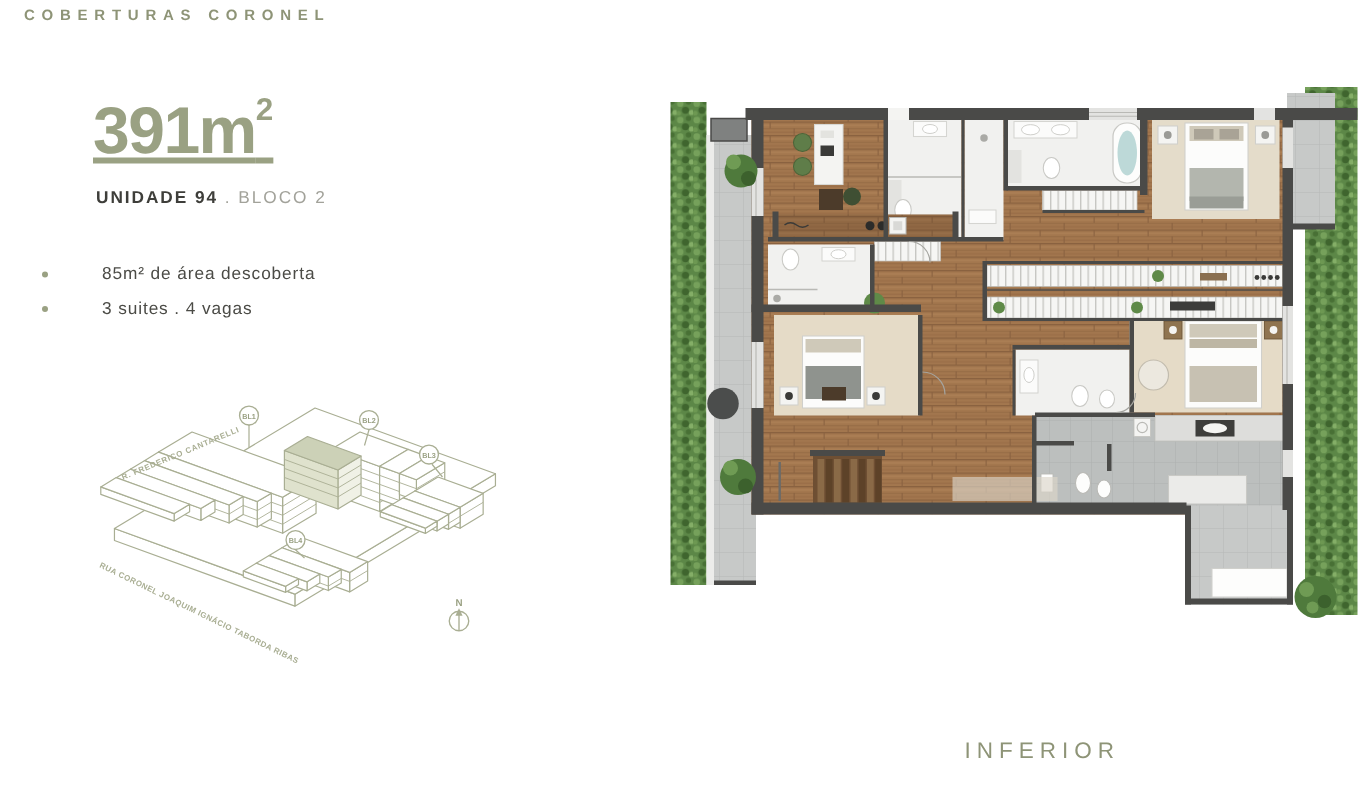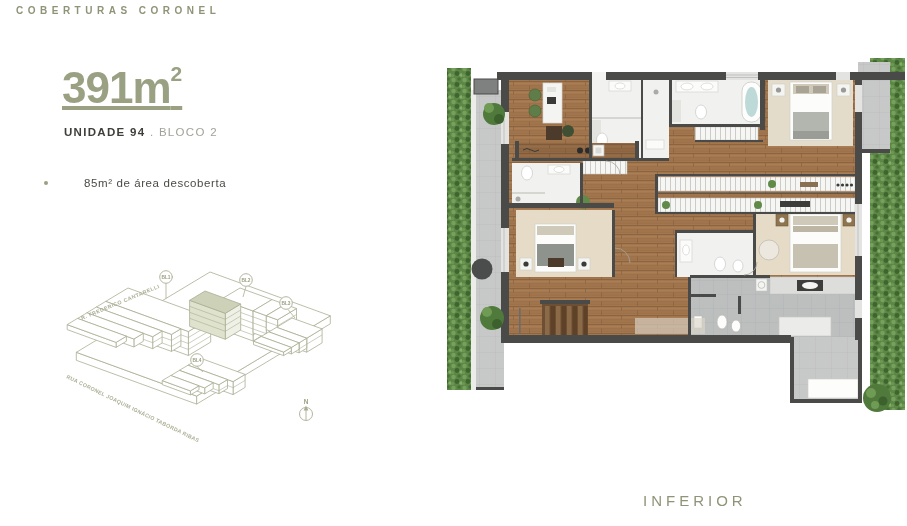--- a/index.html
+++ b/index.html
@@ -7,21 +7,21 @@
        font-family:"Liberation Sans","DejaVu Sans",sans-serif;}
   .page{position:absolute;inset:0;background:#ffffff;}
   .hdr{position:absolute;left:16px;top:5px;font-size:10px;font-weight:700;
        letter-spacing:4.5px;color:#8e9477;}
   .area{position:absolute;left:62px;top:66px;font-size:44px;font-weight:700;
         color:#9aa183;letter-spacing:-1px;line-height:1;text-decoration:underline;}
   .area sup{font-size:21px;vertical-align:top;position:relative;top:-3px;letter-spacing:0;}
   .unit{position:absolute;left:64px;top:126px;font-size:11.5px;letter-spacing:1.3px;}
   .unit .b{font-weight:700;color:#3e3e3a;}
   .unit .r{font-weight:400;color:#a2a29a;margin-left:0;}
-  .features{position:absolute;left:40px;top:171px;list-style:none;margin:0;padding:0;}
+  .features{position:absolute;left:24px;top:171px;list-style:none;margin:0;padding:0;}
   .features li{display:flex;align-items:center;height:23.5px;font-size:11.5px;
        letter-spacing:0.6px;color:#4b4b46;}
   .dot{width:4px;height:4px;border-radius:50%;background:#9aa183;margin:0 36px 0 4px;flex:0 0 auto;}
   .sitemap{position:absolute;left:50px;top:258px;width:290px;height:185px;overflow:visible;}
   .plan{position:absolute;left:445px;top:55px;width:462px;height:415px;overflow:visible;}
   .caption{position:absolute;left:643px;top:492px;font-size:15px;font-weight:400;
        letter-spacing:4px;color:#8e9477;}
 </style>
 </head>
 <body>
@@ -34,20 +34,24 @@
 
   <div class="unit">
     <span class="b">UNIDADE 94</span>
     <span class="r">. BLOCO 2</span>
   </div>
 
   <ul class="features">
     <li>
         <span class="dot"></span>
         <span>85m² de área descoberta</span>
+      </li>
+    <li>
+        <span class="dot"></span>
+        <span>3 suites . 4 vagas</span>
       </li>
   </ul>
 
   <svg class="sitemap" viewBox="50 258 290 185">
     <g id="iso-boxes">
         <polygon points="330.3,315.8 196.6,396.1 196.6,404.1 330.3,323.8" fill="#ffffff" stroke="#a9ae93" stroke-width="0.8" stroke-linejoin="round"></polygon>
         <polygon points="196.6,396.1 76.3,352.3 76.3,360.3 196.6,404.1" fill="#ffffff" stroke="#a9ae93" stroke-width="0.8" stroke-linejoin="round"></polygon>
         <polygon points="210.0,272.0 330.3,315.8 196.6,396.1 76.3,352.3" fill="#ffffff" stroke="#a9ae93" stroke-width="0.8" stroke-linejoin="round"></polygon>
         <polygon points="210.7,318.1 188.4,331.5 188.4,355.5 210.7,342.1" fill="#ffffff" stroke="#a9ae93" stroke-width="0.8" stroke-linejoin="round"></polygon>
         <polygon points="188.4,331.5 105.7,301.4 105.7,325.4 188.4,355.5" fill="#ffffff" stroke="#a9ae93" stroke-width="0.8" stroke-linejoin="round"></polygon>

